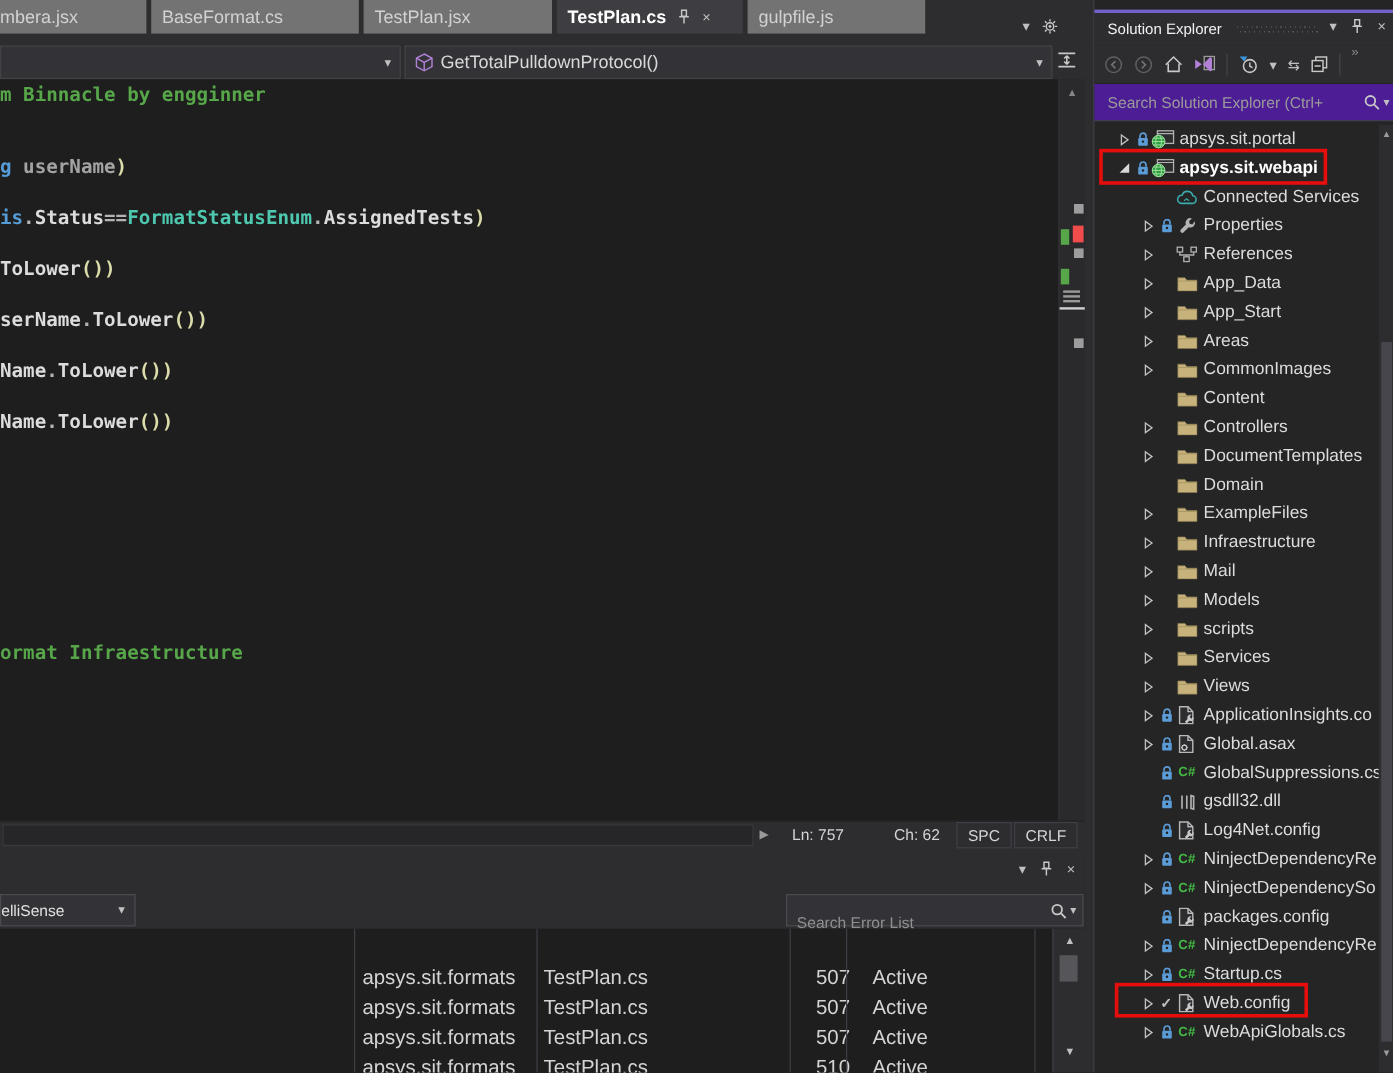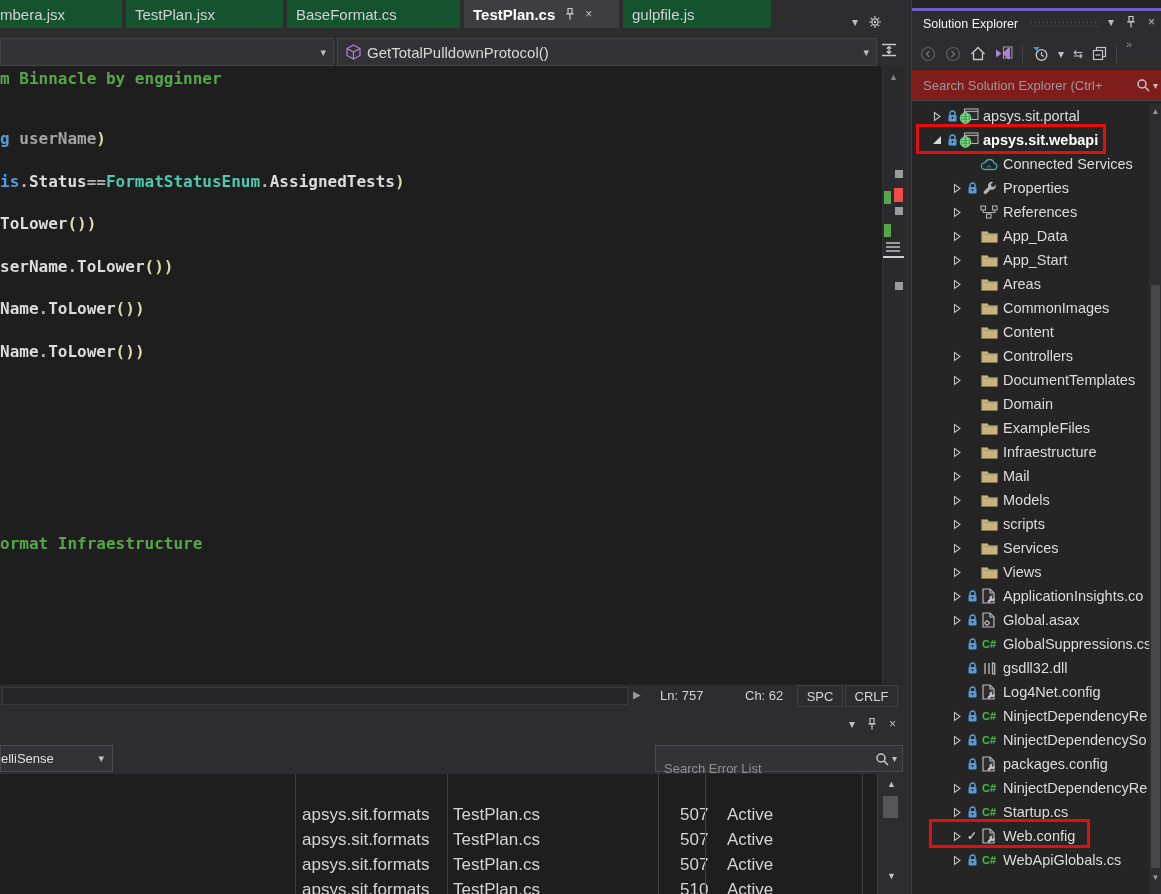--- a/index.html
+++ b/index.html
@@ -1,21 +1,21 @@
 <!DOCTYPE html>
 <html><head>
 <meta charset="utf-8">
 <style>
   html,body{margin:0;padding:0;background:#111;}
   .app{position:relative;width:1161px;height:894px;background:#2d2d30;overflow:hidden;
        font-family:"Liberation Sans",sans-serif;color:#dcdcdc;}
   .abs{position:absolute;}
   
   .tabbar{left:0;top:8;width:904px;height:28px;display:flex;align-items:stretch;}
-  .tab{height:28px;background:#14532d;margin-right:4px;display:flex;align-items:center;
+  .tab{height:28px;background:#737373;margin-right:4px;display:flex;align-items:center;
        padding:0 9px;font-size:15px;color:#d2d2d2;white-space:nowrap;overflow:hidden;flex:none;}
   .tab.first{padding-left:0;}
   .tab.active{background:#3e3e42;color:#fff;font-weight:bold;}
   .tab .icon{margin-left:9px;font-weight:normal;}
   .tabbar-icons{left:852px;top:10px;display:flex;gap:10px;align-items:center;height:24px;}
   
   .combo{background:#333337;border:1px solid #434346;height:26px;display:flex;align-items:center;}
   .combo .caret{margin-left:auto;padding-right:7px;color:#c0c0c0;font-size:11px;}
   .combo-left{left:0;top:38px;width:332px;}
   .combo-right{left:337px;top:38px;width:538px;font-size:15px;color:#d8d8d8;}
@@ -65,21 +65,21 @@
   .se-title{position:absolute;left:0;top:11px;width:100%;height:27px;background:#2d2d30;}
   .se-title .label{position:absolute;left:11px;top:6px;font-size:12.5px;color:#f1f1f1;}
   .se-grip{position:absolute;left:119px;top:11px;width:68px;height:6px;
            background-image:repeating-linear-gradient(90deg,#5f5f63 0 1px,transparent 1px 4px),
                             repeating-linear-gradient(90deg,#5f5f63 0 1px,transparent 1px 4px);
            background-size:100% 1px,100% 1px;background-position:0 0,2px 4px;background-repeat:no-repeat;}
   .se-title .icons{position:absolute;right:7px;top:4px;display:flex;gap:11px;align-items:center;}
   .se-toolbar{position:absolute;left:0;top:38px;width:100%;height:31px;background:#2d2d30;
               display:flex;align-items:center;padding-left:8px;box-sizing:border-box;gap:9px;}
   .vsep{width:1px;height:18px;background:#46464a;}
-  .se-search{position:absolute;left:0;top:70px;width:100%;height:30px;background:#7f1d1d;
+  .se-search{position:absolute;left:0;top:70px;width:100%;height:30px;background:#4c1d95;
              border-bottom:1px solid #3f3f46;display:flex;align-items:center;}
   .se-search .ph{padding-left:11px;font-size:13px;color:#9a9a9a;white-space:nowrap;overflow:hidden;}
   .se-search .mag{margin-left:auto;display:flex;align-items:center;}
   .se-search .caret{padding:0 4px 0 3px;color:#c0c0c0;font-size:10px;}
   .tree{position:absolute;left:0;top:100px;width:237px;height:770px;overflow:hidden;}
   .trow{position:absolute;left:0;height:24px;display:flex;align-items:center;width:237px;overflow:hidden;}
   .slot-arrow{width:16px;flex:none;display:flex;align-items:center;justify-content:center;}
   .slot-lock{width:14px;flex:none;display:flex;align-items:center;justify-content:center;}
   .slot-icon{width:20px;flex:none;display:flex;align-items:center;justify-content:center;}
   .tlabel{padding-left:4px;font-size:14.5px;color:#dcdcdc;white-space:nowrap;}
@@ -97,25 +97,25 @@
 </style>
 </head>
 <body>
 
 <div class="app">
 
   <div class="abs tabbar" id="tabs">
       <div class="tab first" style="width: 113px;">
         <span>mbera.jsx</span>
       </div>
+      <div class="tab" style="width: 155px;">
+        <span>BaseFormat.cs</span>
+      </div>
       <div class="tab" style="width: 139px;">
         <span>TestPlan.jsx</span>
-      </div>
-      <div class="tab" style="width: 155px;">
-        <span>BaseFormat.cs</span>
       </div>
       <div class="tab active" style="width: 137px;">
         <span>TestPlan.cs</span>
         <span class="icon i-pin">
           <svg width="12" height="14" viewBox="0 0 12 14">
             <g fill="none" stroke="#c8c8c8" stroke-width="1.2">
               <path d="M4 1.5h4v5H4z"></path>
               <path d="M2 7h8M6 7v5.5"></path>
             </g>
           </svg>

